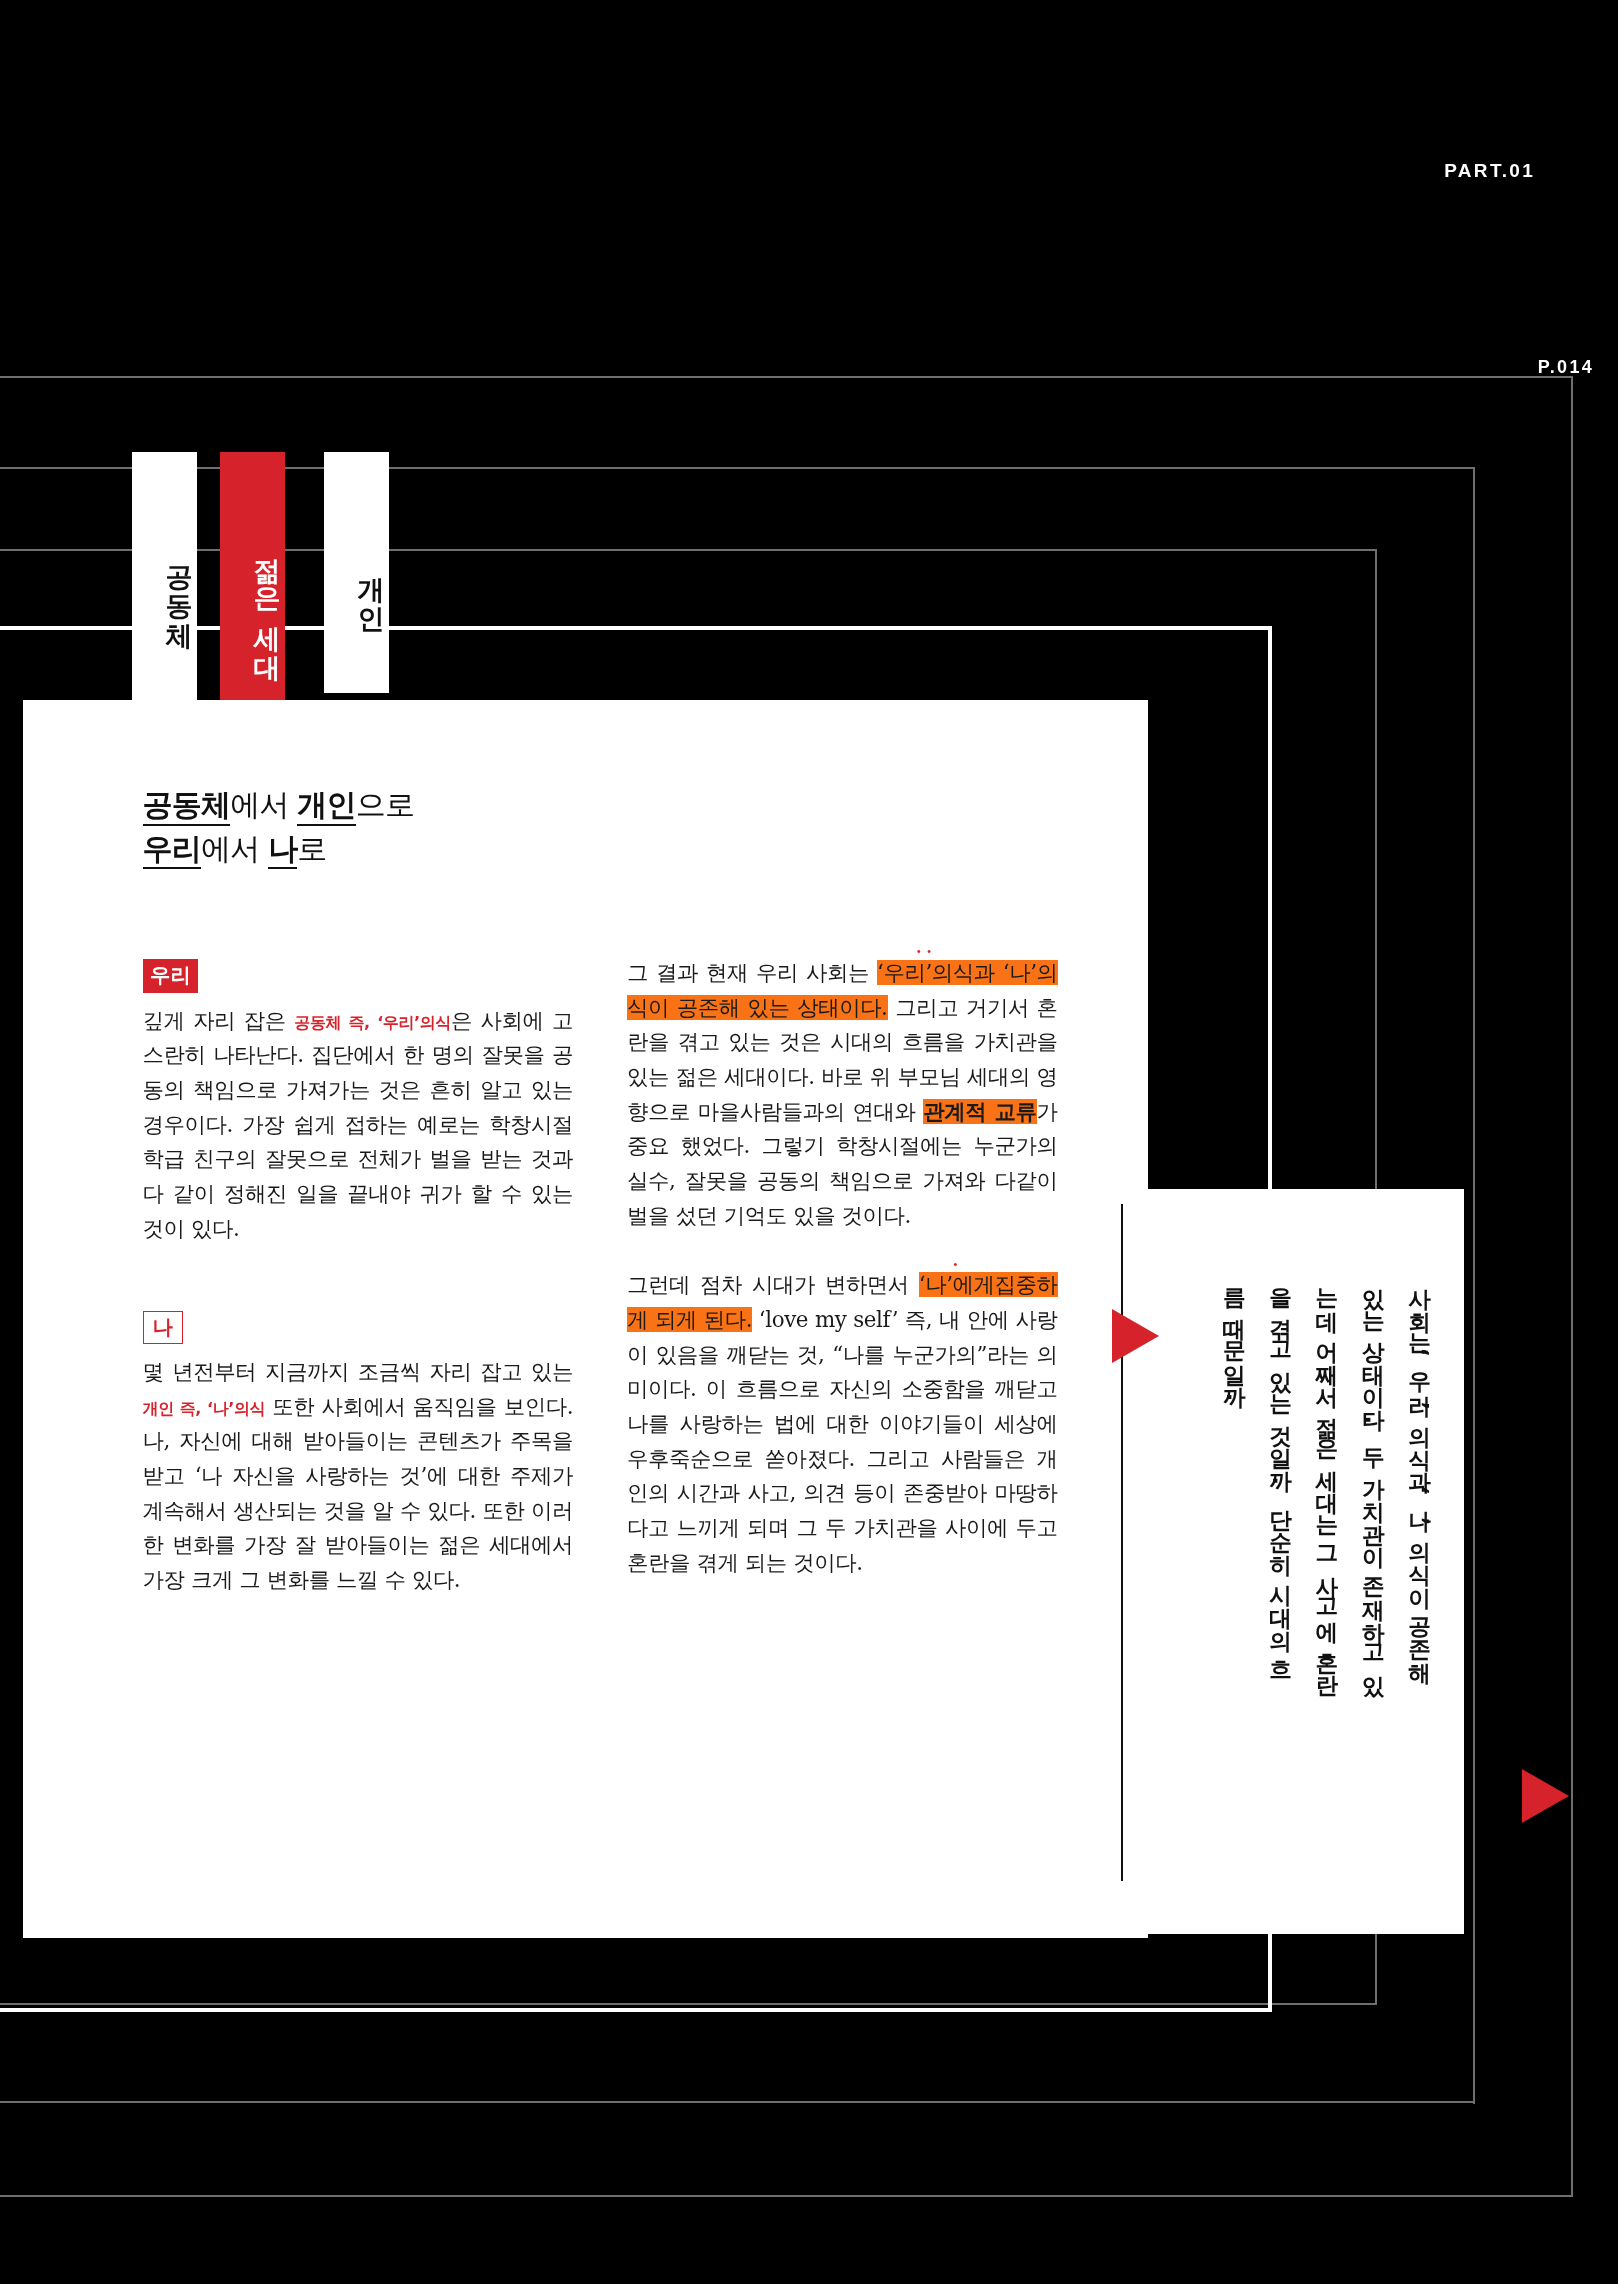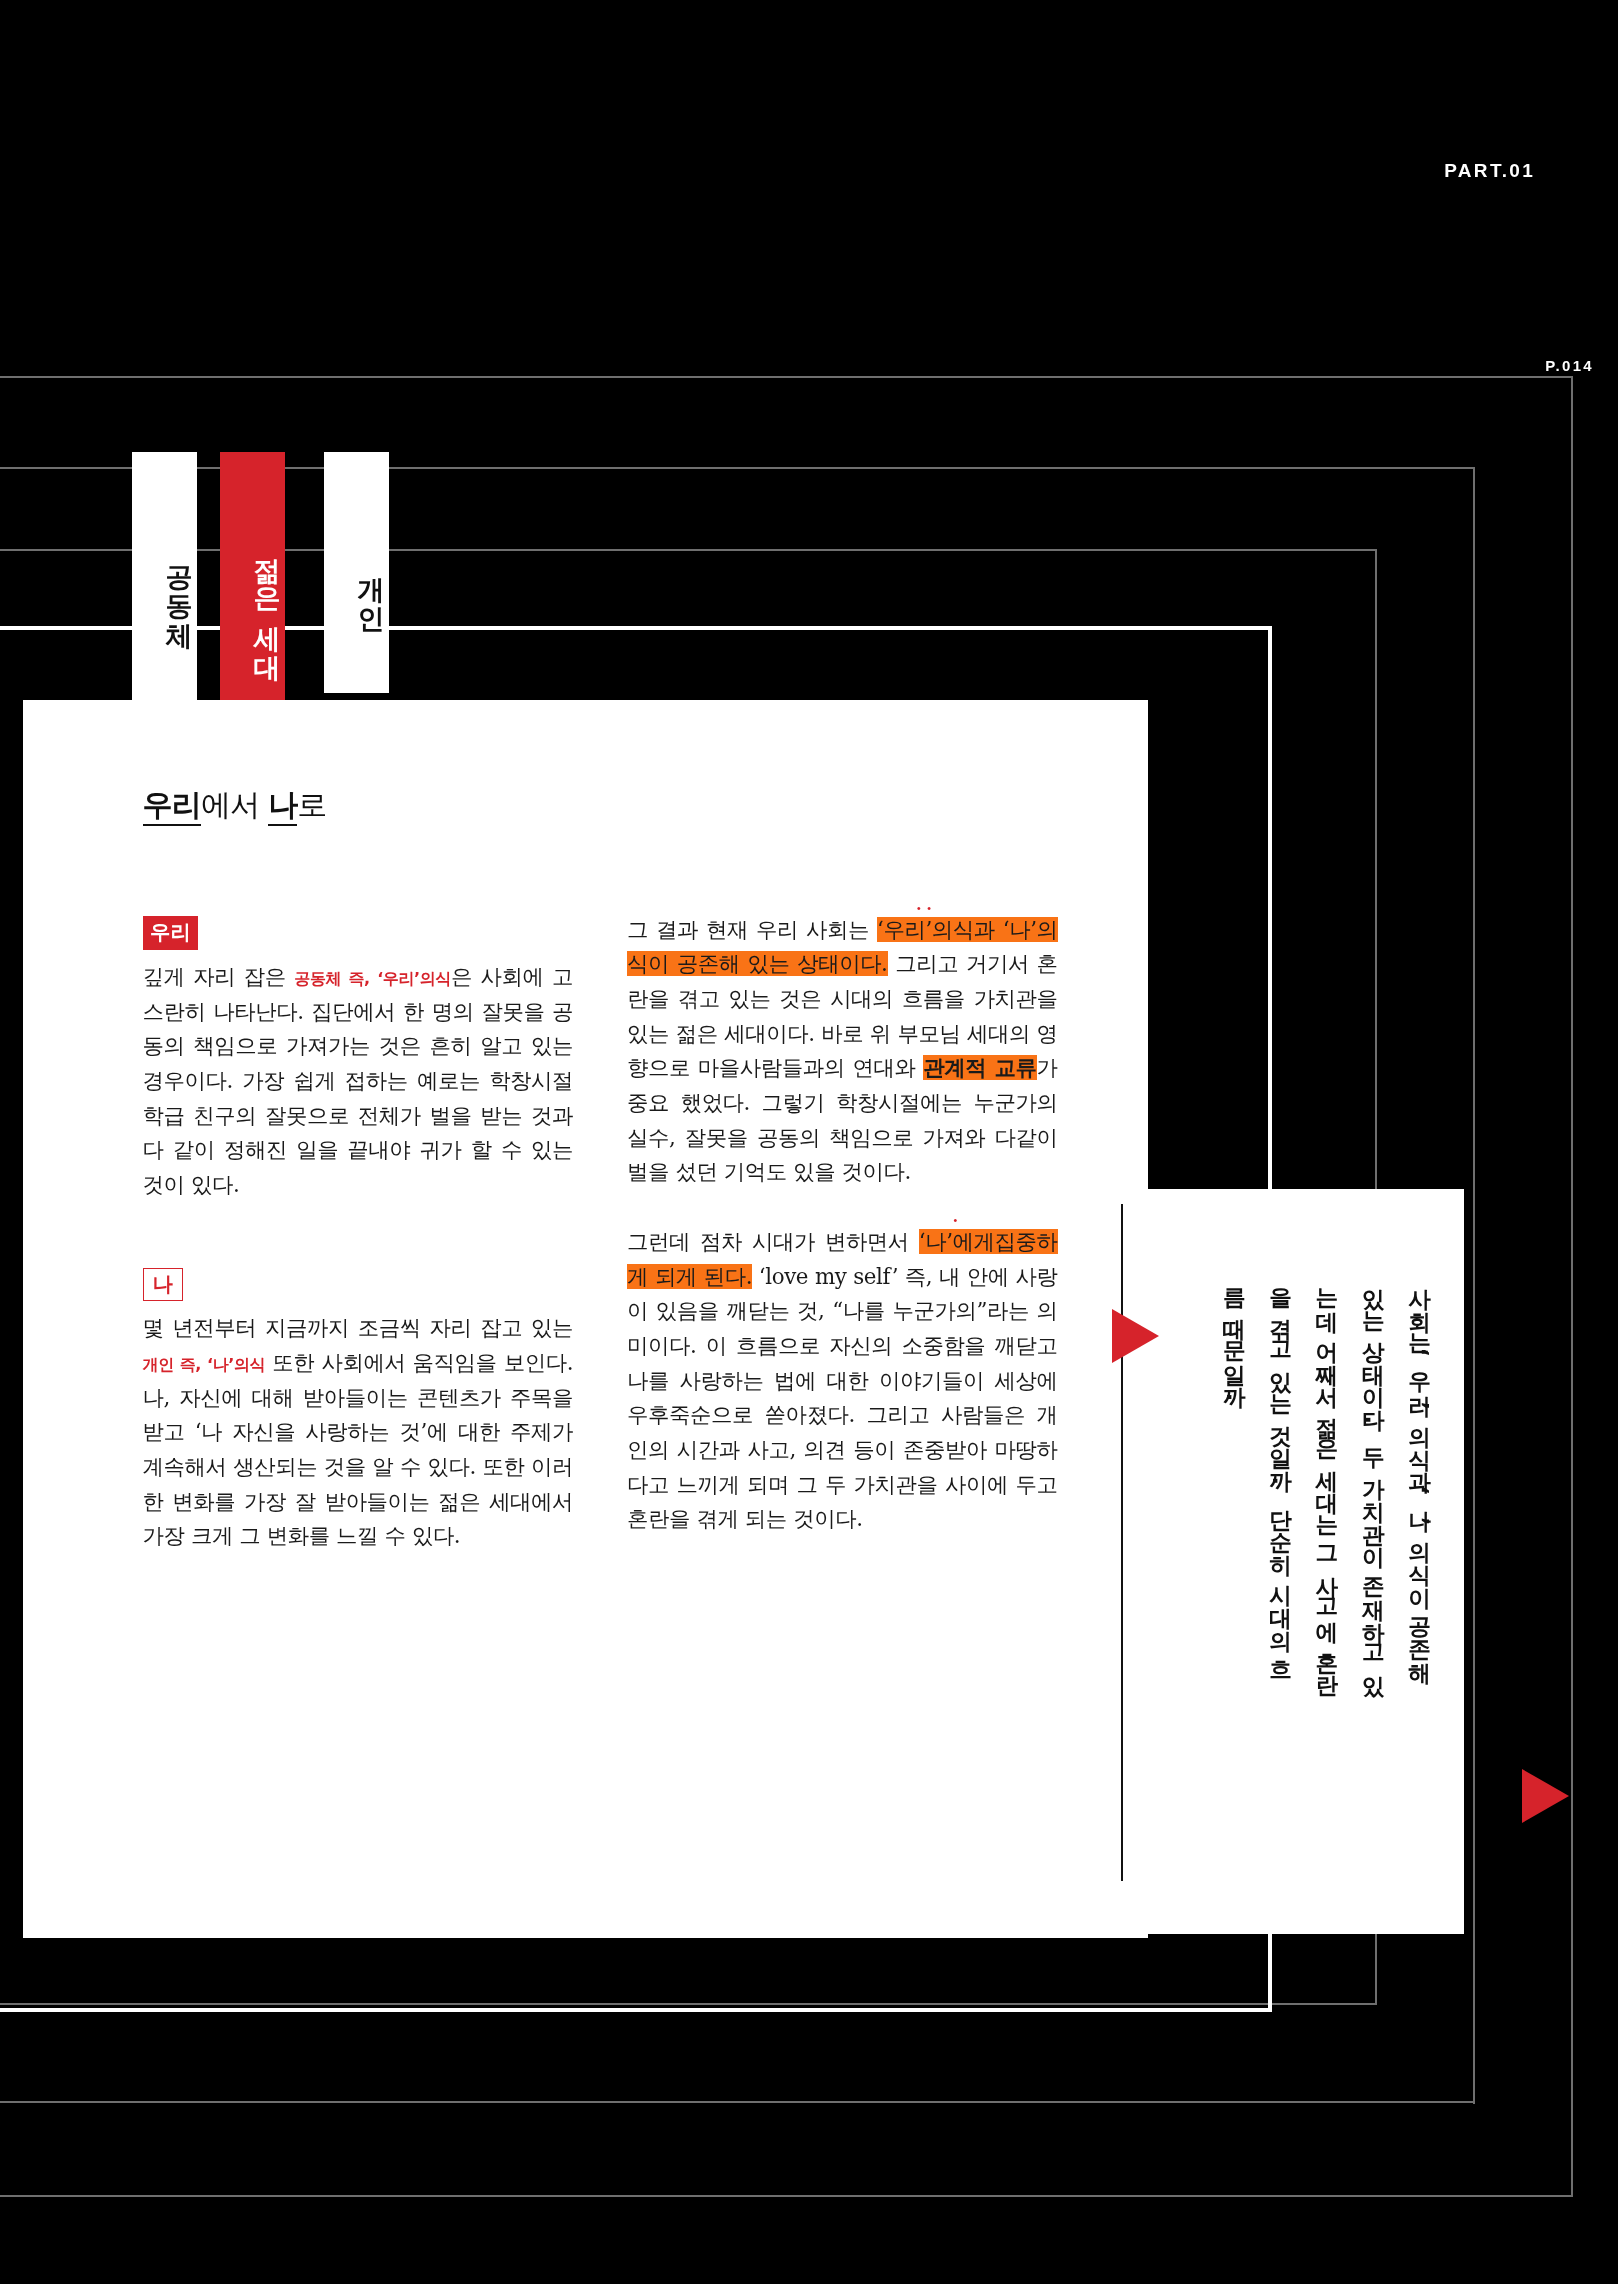--- a/index.html
+++ b/index.html
@@ -17,21 +17,21 @@
 
   
   .part-label{
     position:absolute;
     color:#ffffff;
     font-family:Liberation Sans, sans-serif;
     font-weight:bold;
     letter-spacing:2.3px;
   }
   #part-top{right:83px;top:160px;font-size:19px;}
-  #page-num{right:24px;top:357px;font-size:15px;margin-left:33px;}
+  #page-num{right:24px;top:357px;font-size:18px;margin-left:33px;}
 
   
   .tabs{position:absolute;left:0;top:452px;}
   .tab{
     position:absolute;
     top:0;
     width:65px;
     height:248px;
     writing-mode:vertical-rl;
     text-orientation:mixed;
@@ -186,20 +186,23 @@
     <div class="tab" id="tab-community">공동체</div>
     <div class="tab" id="tab-young">젊은 세대</div>
     <div class="tab" id="tab-individual">개인</div>
   </div>
 
   <div class="card">
     <div class="card-inner">
 
       <div class="headline">
         <div>
+          <span class="hl">공동체</span><span class="reg">에서 </span><span class="hl">개인</span><span class="reg">으로</span>
+        </div>
+        <div>
           <span class="hl">우리</span><span class="reg">에서 </span><span class="hl">나</span><span class="reg">로</span>
         </div>
       </div>
 
       <div class="cols">
 
         <div class="col">
           <div class="tagbox">우리</div>
           <p class="para">
             <span>깊게 자리 잡은 </span><span class="red">공동체 즉, ‘우리’의식</span><span>은 사회에 고스란히 나타난다. 집단에서 한 명의 잘못을 공동의 책임으로 가져가는 것은 흔히 알고 있는 경우이다. 가장 쉽게 접하는 예로는 학창시절 학급 친구의 잘못으로 전체가 벌을 받는 것과 다 같이 정해진 일을 끝내야 귀가 할 수 있는 것이 있다.</span>

